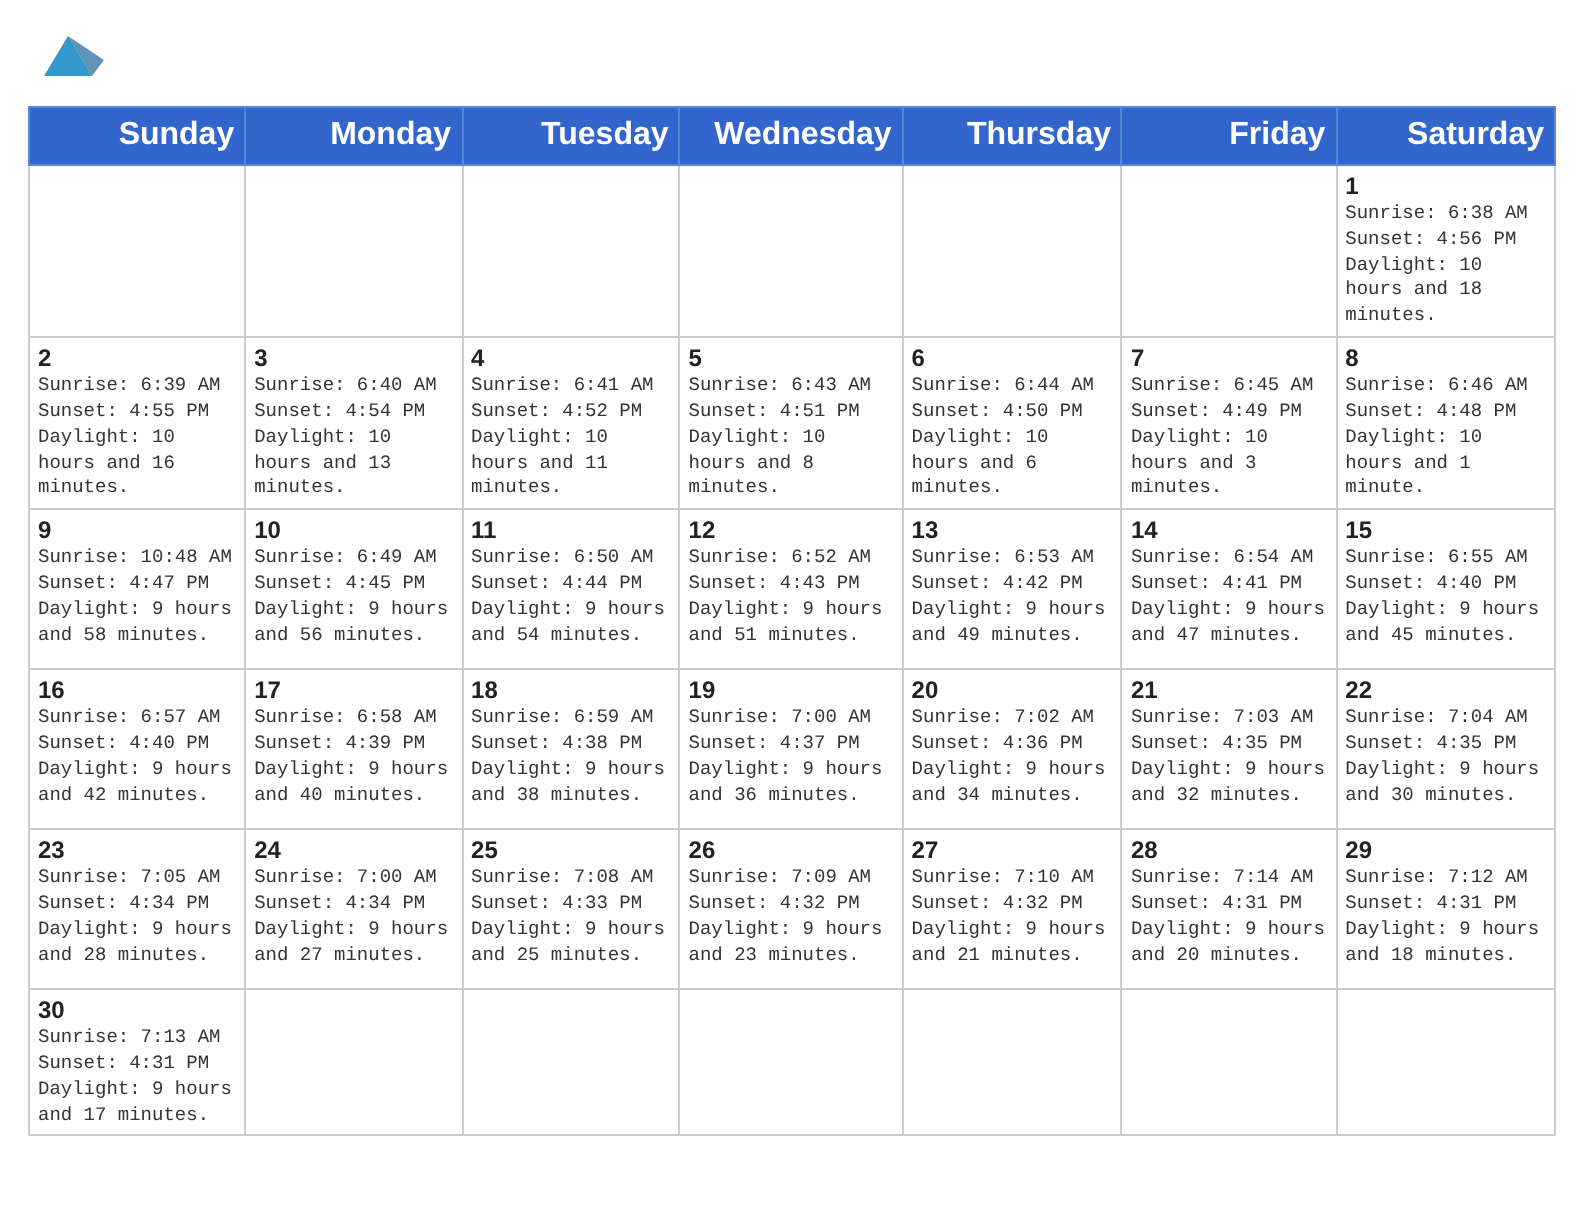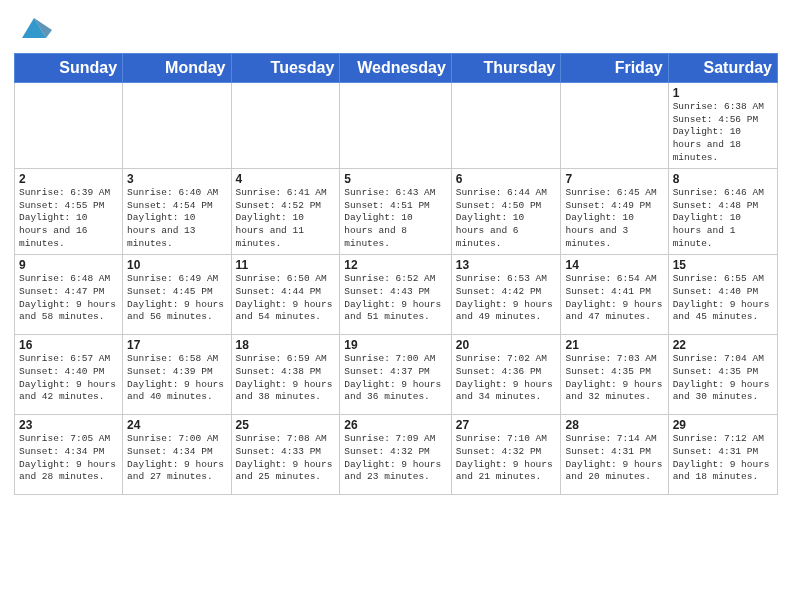--- a/index.html
+++ b/index.html
@@ -189,21 +189,21 @@
           <td>
             <span class="day-num">8</span>
             <div class="day-info">Sunrise: 6:46 AM
 Sunset: 4:48 PM
 Daylight: 10 hours and 1 minute.</div>
           </td>
         </tr>
         <tr>
           <td>
             <span class="day-num">9</span>
-            <div class="day-info">Sunrise: 6:48 AM
+            <div class="day-info">Sunrise: 10:48 AM
 Sunset: 4:47 PM
 Daylight: 9 hours and 58 minutes.</div>
           </td>
           <td>
             <span class="day-num">10</span>
             <div class="day-info">Sunrise: 6:49 AM
 Sunset: 4:45 PM
 Daylight: 9 hours and 56 minutes.</div>
           </td>
           <td>
@@ -317,16 +317,30 @@
             <div class="day-info">Sunrise: 7:14 AM
 Sunset: 4:31 PM
 Daylight: 9 hours and 20 minutes.</div>
           </td>
           <td>
             <span class="day-num">29</span>
             <div class="day-info">Sunrise: 7:12 AM
 Sunset: 4:31 PM
 Daylight: 9 hours and 18 minutes.</div>
           </td>
+        </tr>
+        <tr class="last-row">
+          <td>
+            <span class="day-num">30</span>
+            <div class="day-info">Sunrise: 7:13 AM
+Sunset: 4:31 PM
+Daylight: 9 hours and 17 minutes.</div>
+          </td>
+          <td class="empty-cell"></td>
+          <td class="empty-cell"></td>
+          <td class="empty-cell"></td>
+          <td class="empty-cell"></td>
+          <td class="empty-cell"></td>
+          <td class="empty-cell"></td>
         </tr>
       </tbody>
   </table>
 </div>
 
 </body></html>

